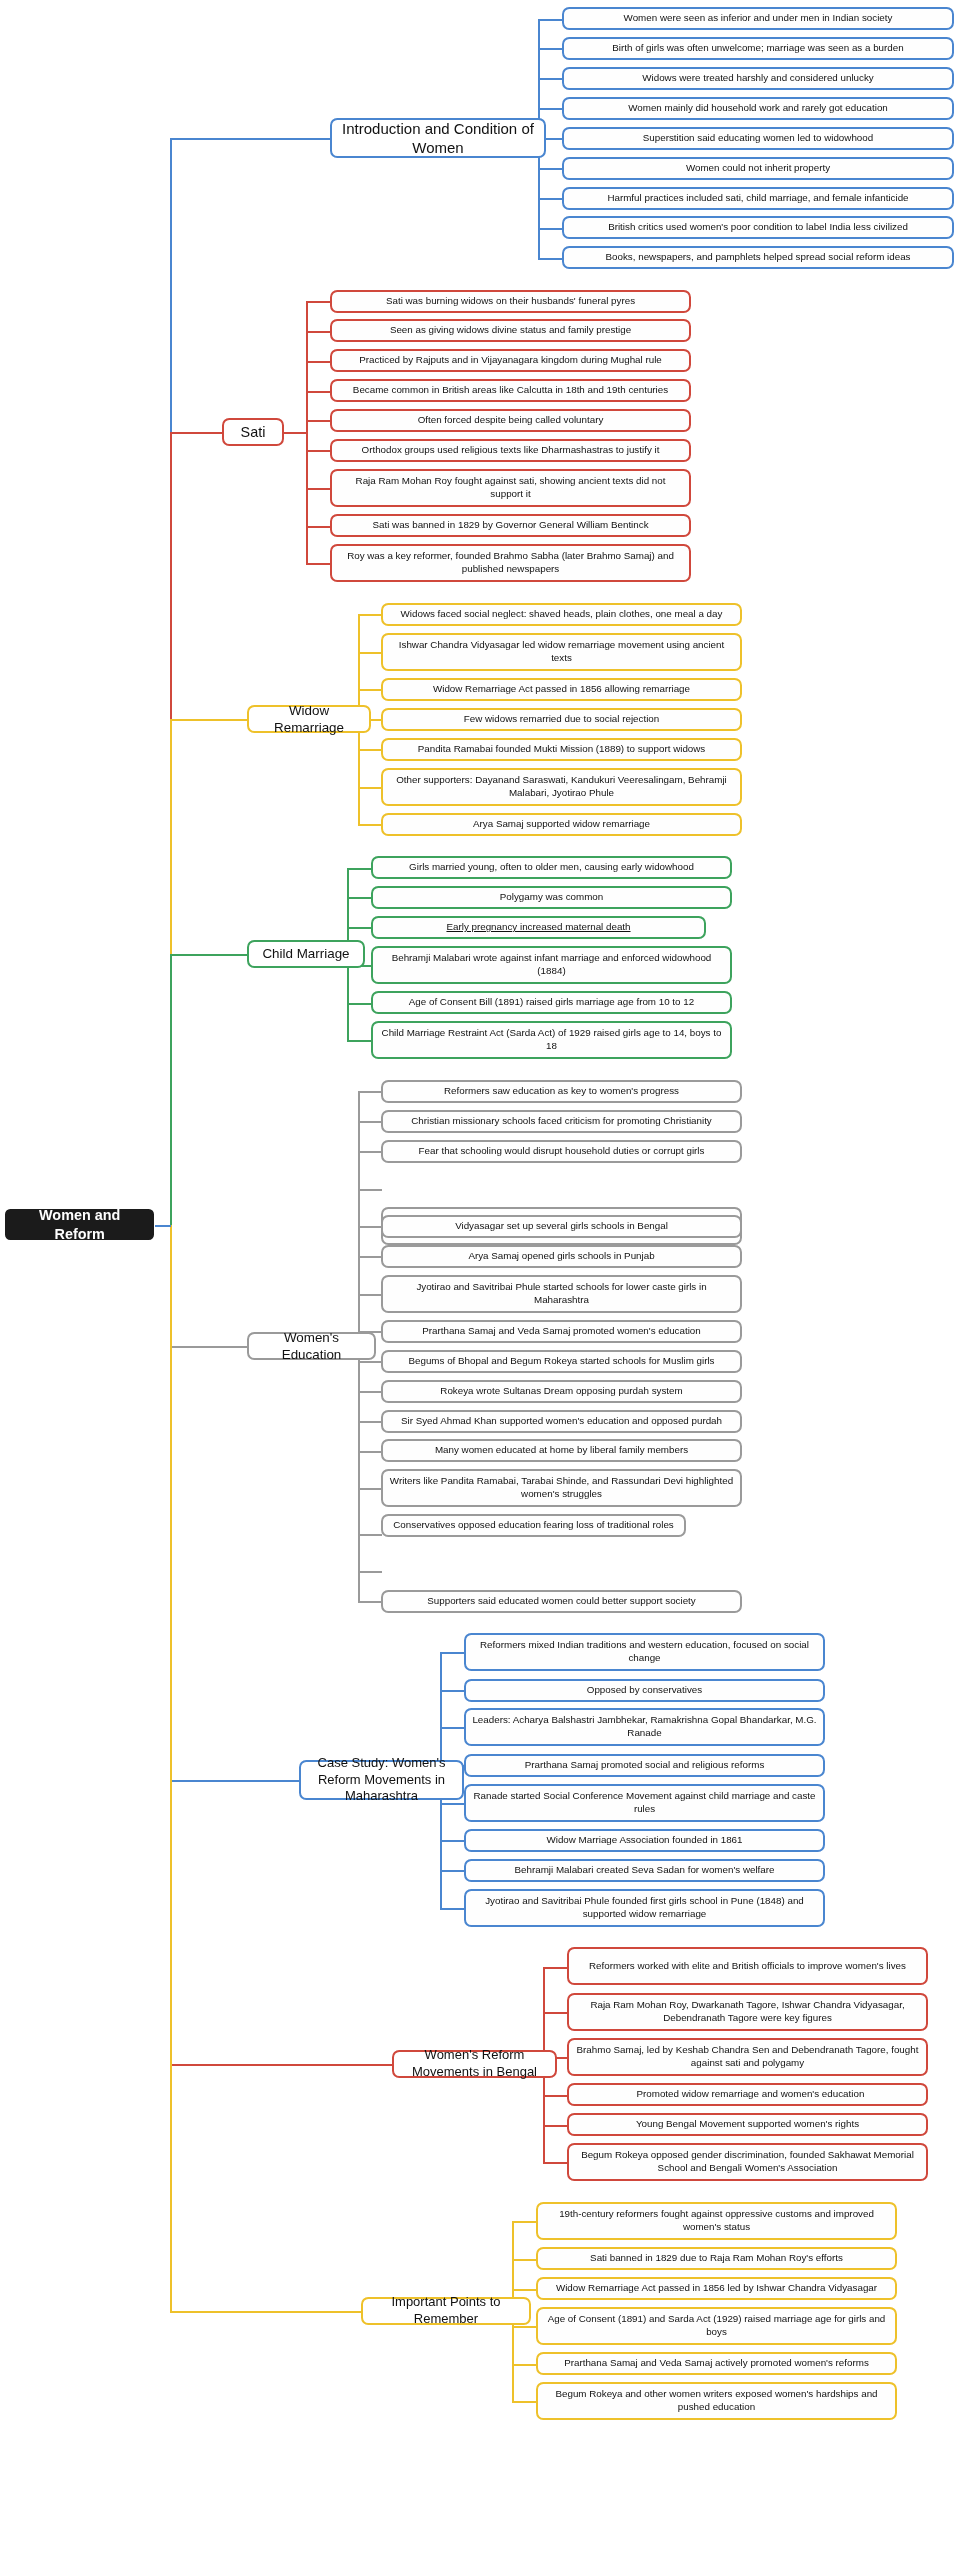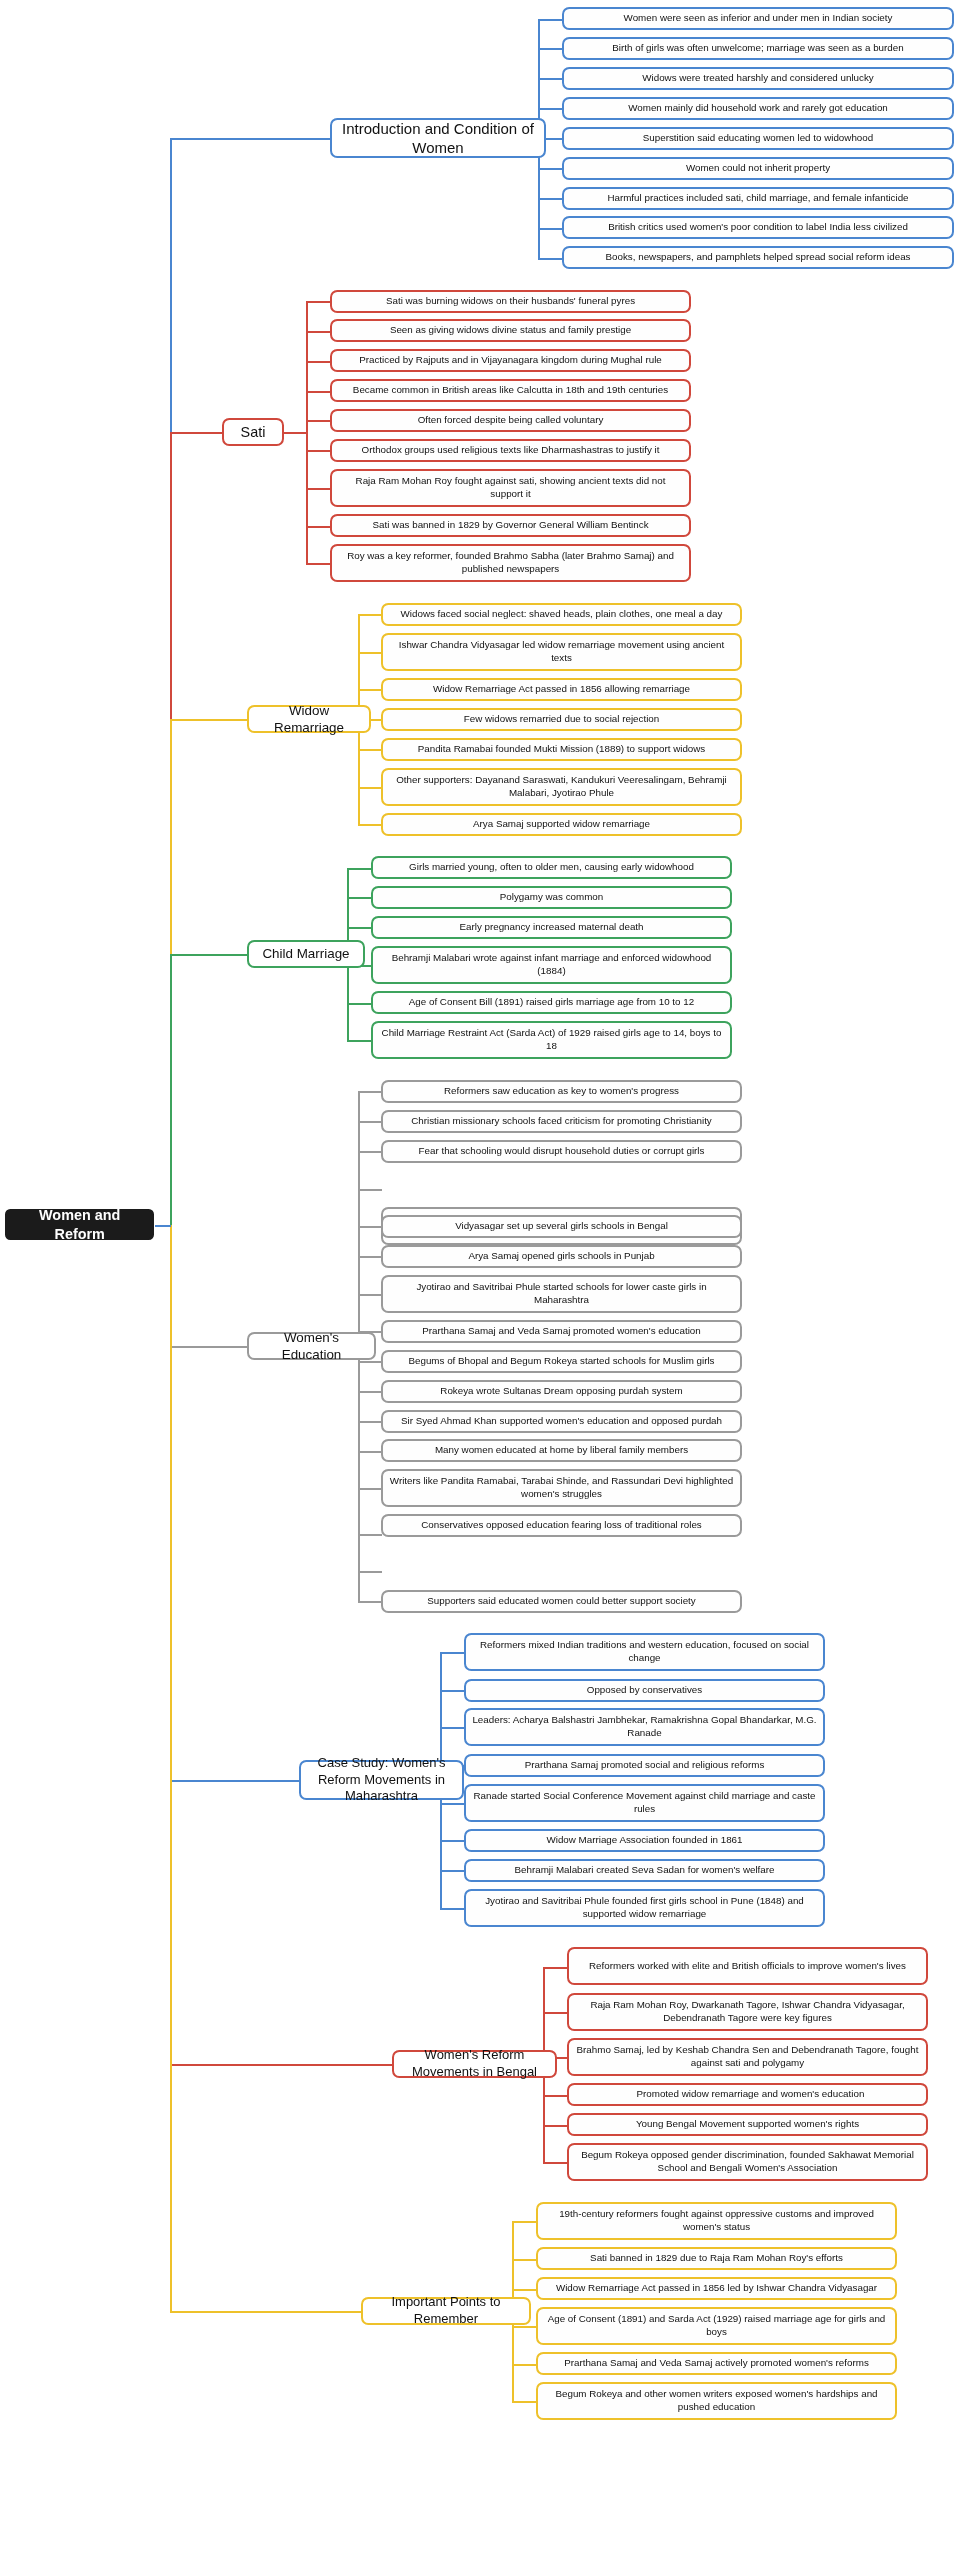--- a/index.html
+++ b/index.html
@@ -175,21 +175,21 @@
     <div class="node branch c-yellow" style="left: 247px; top: 705px; width: 124px; height: 28px; font-size: 13.4px;">
       <div class="">Widow Remarriage</div>
     </div>
     <div class="ln h b-yellow" style="left: 371px; top: 719px;"></div>
     <div class="node c-green" style="left: 371px; top: 856px; width: 361px; height: 23px;">
       <div class="">Girls married young, often to older men, causing early widowhood</div>
     </div>
     <div class="node c-green" style="left: 371px; top: 886px; width: 361px; height: 23px;">
       <div class="">Polygamy was common</div>
     </div>
-    <div class="node c-green" style="left: 371px; top: 916px; width: 361px; height: 23px;">
+    <div class="node c-green" style="left: 371px; top: 916px; width: 335px; height: 23px; text-decoration: underline;">
       <div class="">Early pregnancy increased maternal death</div>
     </div>
     <div class="node c-green" style="left: 371px; top: 946px; width: 361px; height: 38px;">
       <div class="">Behramji Malabari wrote against infant marriage and enforced widowhood (1884)</div>
     </div>
     <div class="node c-green" style="left: 371px; top: 991px; width: 361px; height: 23px;">
       <div class="">Age of Consent Bill (1891) raised girls marriage age from 10 to 12</div>
     </div>
     <div class="node c-green" style="left: 371px; top: 1021px; width: 361px; height: 38px;">
       <div class="">Child Marriage Restraint Act (Sarda Act) of 1929 raised girls age to 14, boys to 18</div>
@@ -237,21 +237,21 @@
     </div>
     <div class="node c-gray" style="left: 381px; top: 1410px; width: 361px; height: 23px;">
       <div class="">Sir Syed Ahmad Khan supported women's education and opposed purdah</div>
     </div>
     <div class="node c-gray" style="left: 381px; top: 1439px; width: 361px; height: 23px;">
       <div class="">Many women educated at home by liberal family members</div>
     </div>
     <div class="node c-gray" style="left: 381px; top: 1469px; width: 361px; height: 38px;">
       <div class="">Writers like Pandita Ramabai, Tarabai Shinde, and Rassundari Devi highlighted women's struggles</div>
     </div>
-    <div class="node c-gray" style="left: 381px; top: 1514px; width: 361px; height: 23px;">
+    <div class="node c-gray" style="left: 381px; top: 1514px; width: 305px; height: 23px;">
       <div class="">Conservatives opposed education fearing loss of traditional roles</div>
     </div>
     <div class="node c-gray" style="left: 381px; top: 1590px; width: 361px; height: 23px;">
       <div class="">Supporters said educated women could better support society</div>
     </div>
     <div class="ln v b-gray" style="left: 358px; top: 1091px; height: 510px;"></div>
     <div class="ln h b-gray" style="left: 358px; top: 1091px; width: 24px;"></div>
     <div class="ln h b-gray" style="left: 358px; top: 1121px; width: 24px;"></div>
     <div class="ln h b-gray" style="left: 358px; top: 1151px; width: 24px;"></div>
     <div class="ln h b-gray" style="left: 358px; top: 1189px; width: 24px;"></div>

